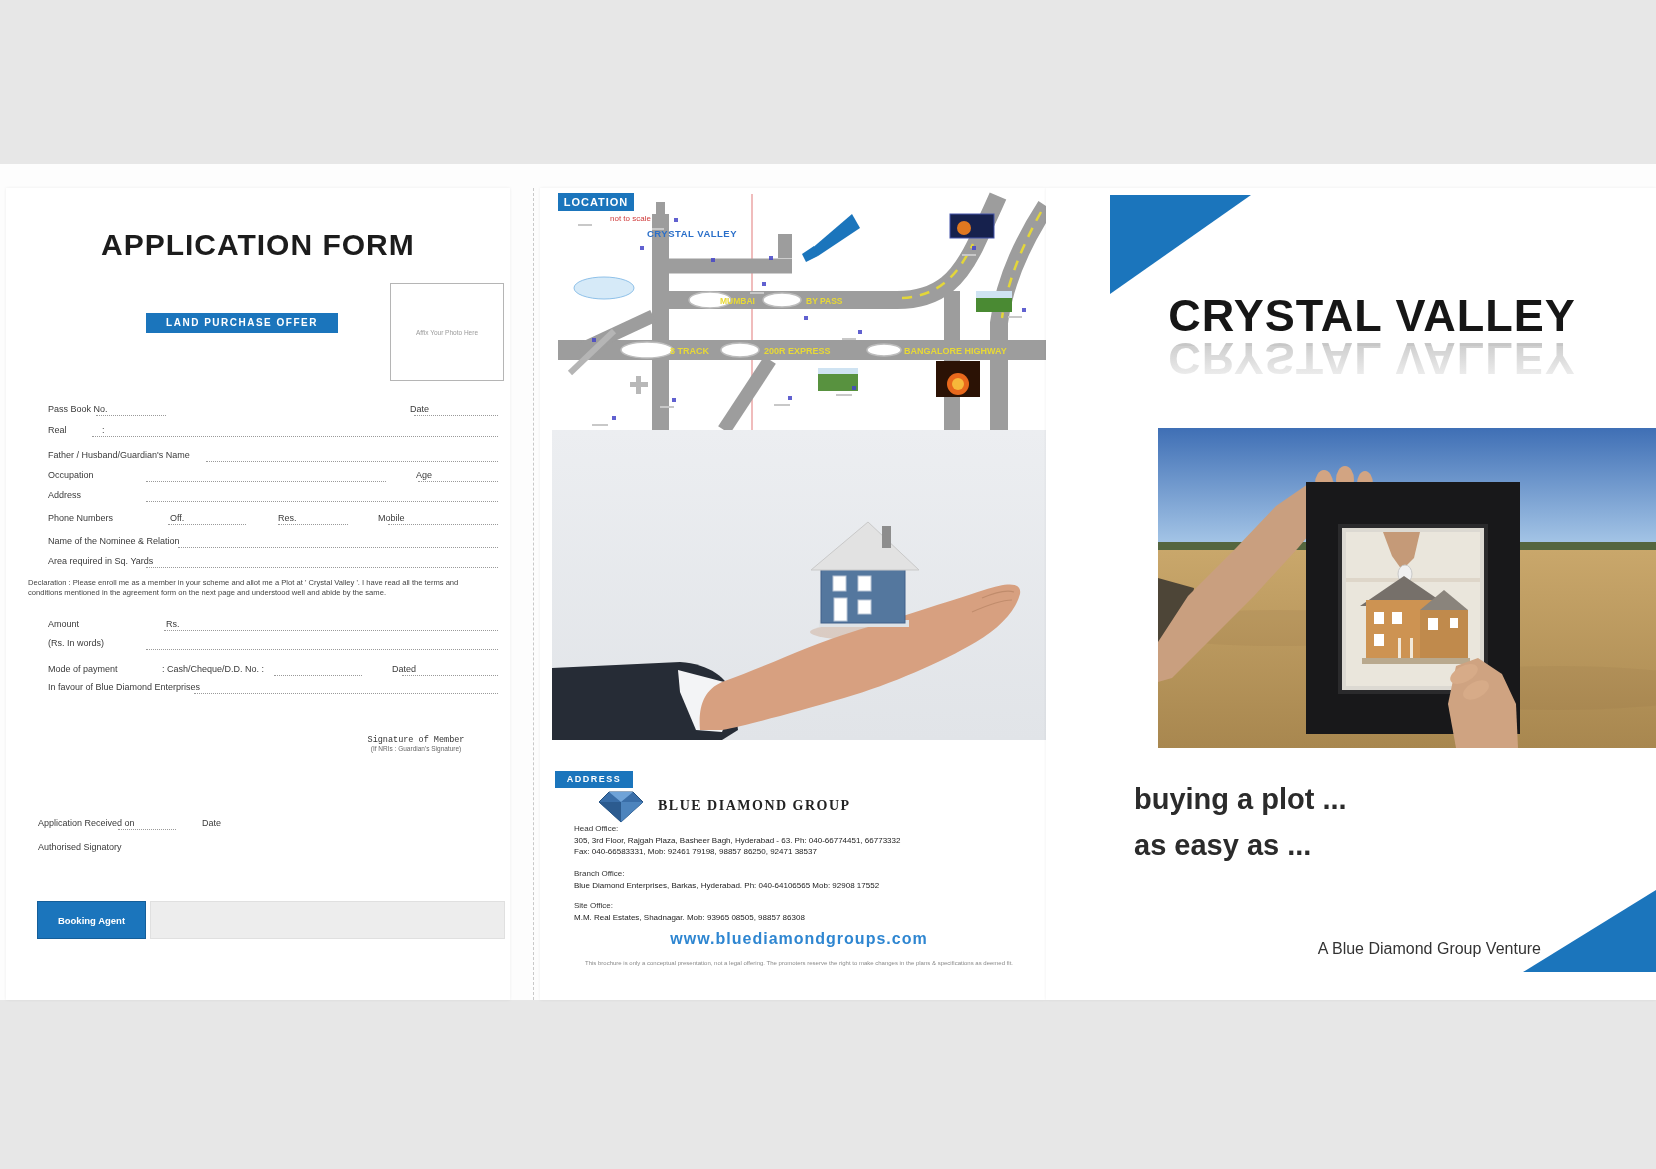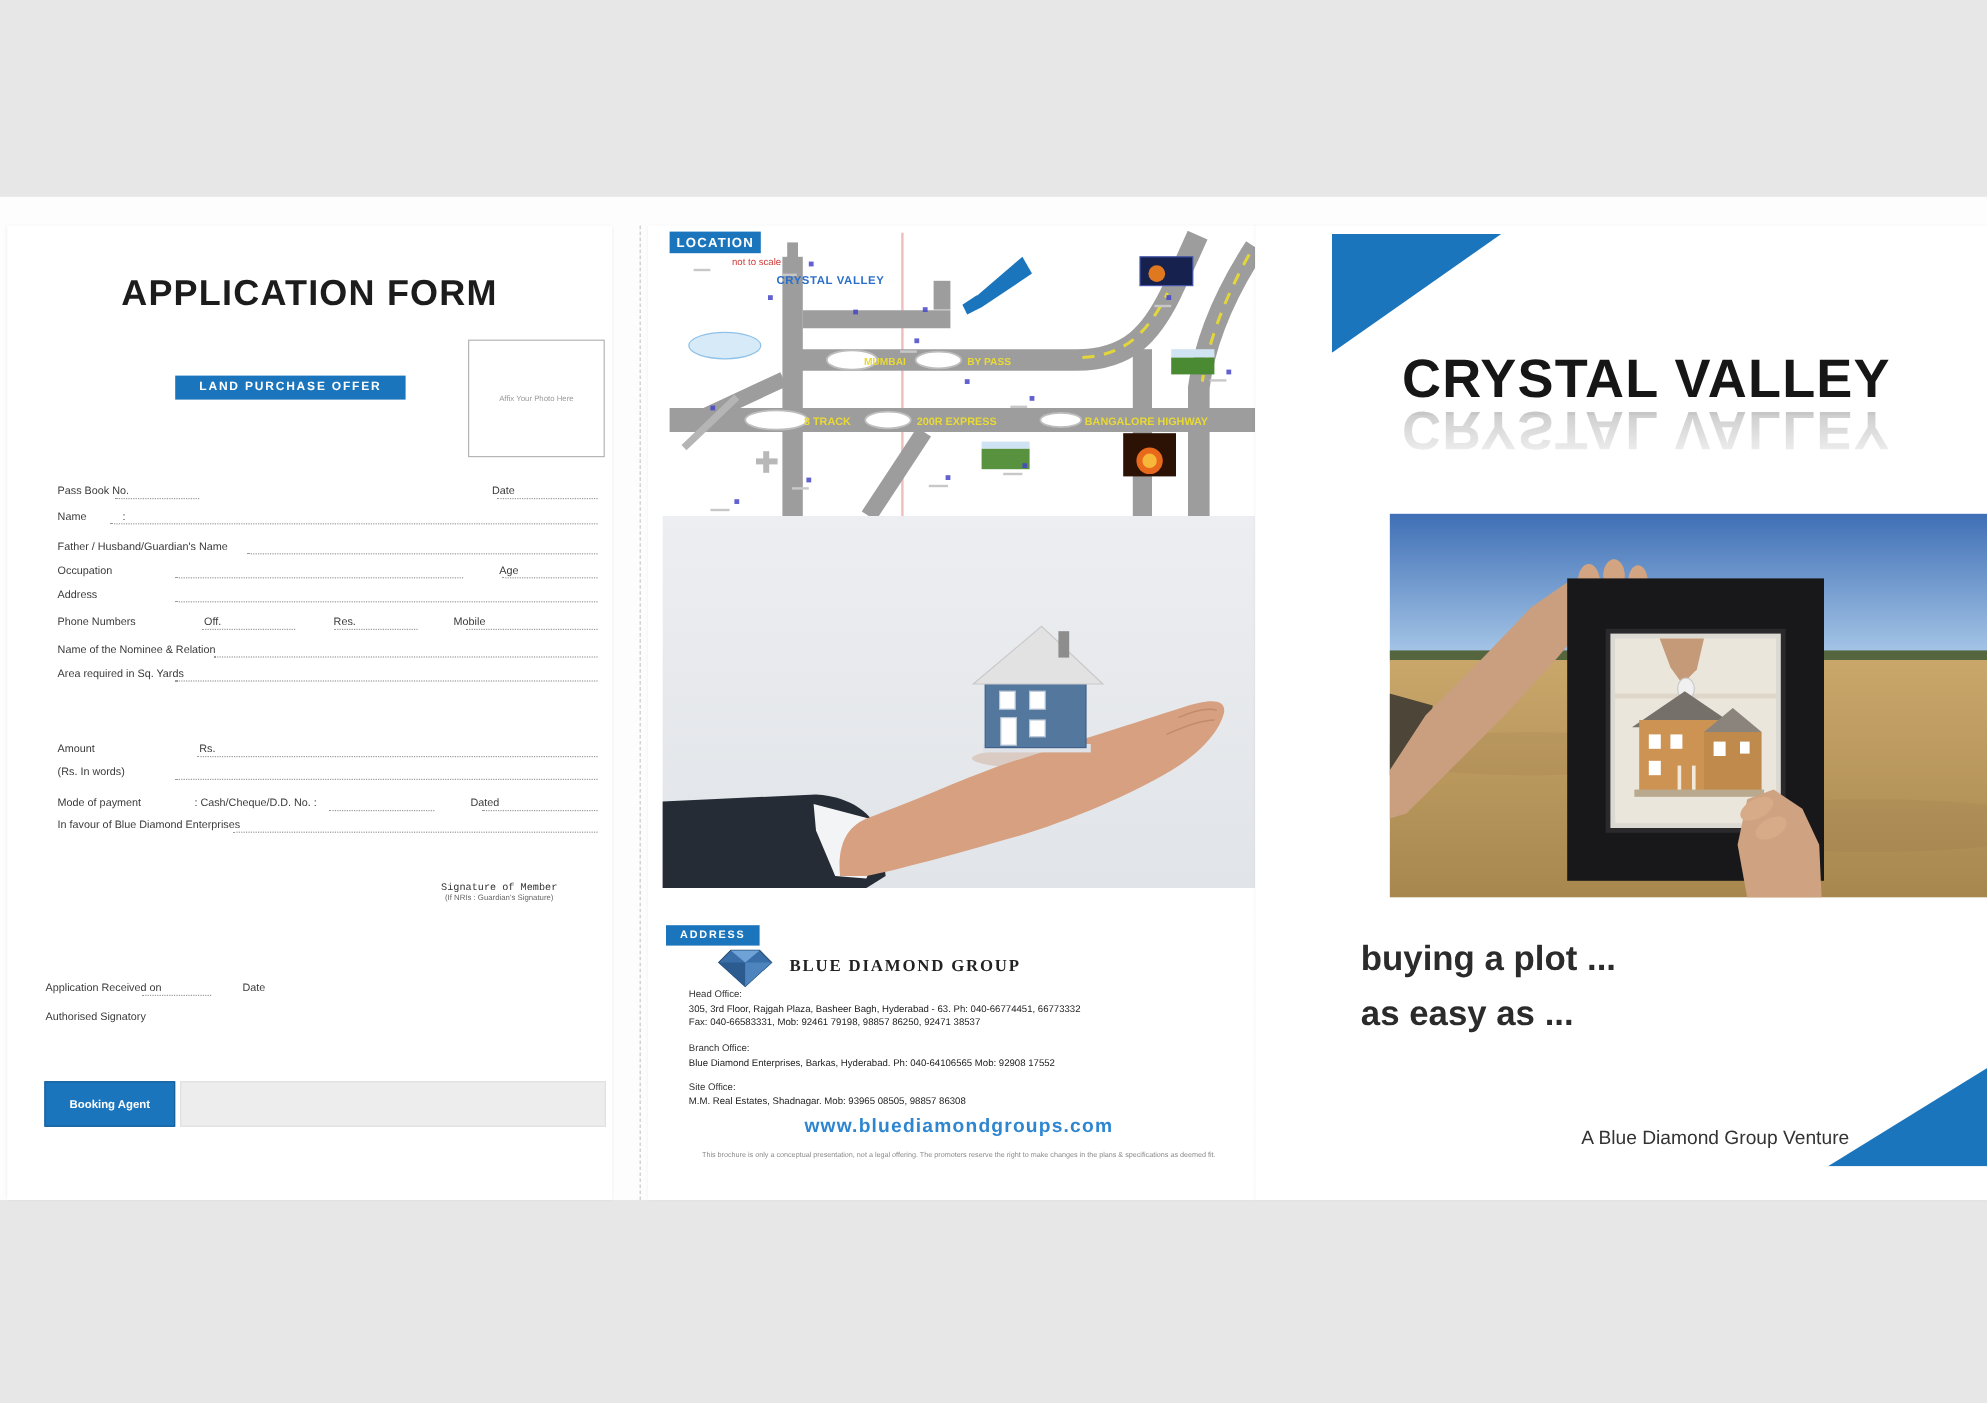--- a/index.html
+++ b/index.html
@@ -76,21 +76,21 @@
     <div class="offer-btn">LAND PURCHASE OFFER</div>
     <div class="photo-box">
       <span>Affix Your Photo Here</span>
     </div>
 
     <span class="lbl" style="left:22px;top:216px">Pass Book No.</span>
     <div class="ln" style="left:90px;top:227px;width:70px"></div>
     <span class="lbl" style="left:384px;top:216px">Date</span>
     <div class="ln" style="left:408px;top:227px;width:84px"></div>
 
-    <span class="lbl" style="left:22px;top:237px">Name</span>
+    <span class="lbl" style="left:22px;top:237px">Real</span>
     <span class="lbl" style="left:76px;top:237px">:</span>
     <div class="ln" style="left:86px;top:248px;width:406px"></div>
 
     <span class="lbl" style="left:22px;top:262px">Father / Husband/Guardian's Name</span>
     <div class="ln" style="left:200px;top:273px;width:292px"></div>
 
     <span class="lbl" style="left:22px;top:282px">Occupation</span>
     <div class="ln" style="left:140px;top:293px;width:240px"></div>
     <span class="lbl" style="left:390px;top:282px">Age</span>
     <div class="ln" style="left:412px;top:293px;width:80px"></div>
@@ -105,20 +105,21 @@
     <div class="ln" style="left:272px;top:336px;width:70px"></div>
     <span class="lbl" style="left:352px;top:325px">Mobile</span>
     <div class="ln" style="left:382px;top:336px;width:110px"></div>
 
     <span class="lbl" style="left:22px;top:348px">Name of the Nominee &amp; Relation</span>
     <div class="ln" style="left:172px;top:359px;width:320px"></div>
 
     <span class="lbl" style="left:22px;top:368px">Area required in Sq. Yards</span>
     <div class="ln" style="left:140px;top:379px;width:352px"></div>
 
+    <div class="decl">Declaration : Please enroll me as a member in your scheme and allot me a Plot at ' Crystal Valley '. I have read all the terms and conditions mentioned in the agreement form on the next page and understood well and abide by the same.</div>
 
     <span class="lbl" style="left:22px;top:431px">Amount</span>
     <span class="lbl" style="left:140px;top:431px">Rs.</span>
     <div class="ln" style="left:158px;top:442px;width:334px"></div>
 
     <span class="lbl" style="left:22px;top:450px">(Rs. In words)</span>
     <div class="ln" style="left:140px;top:461px;width:352px"></div>
 
     <span class="lbl" style="left:22px;top:476px">Mode of payment</span>
     <span class="lbl" style="left:136px;top:476px">:  Cash/Cheque/D.D. No. :</span>

